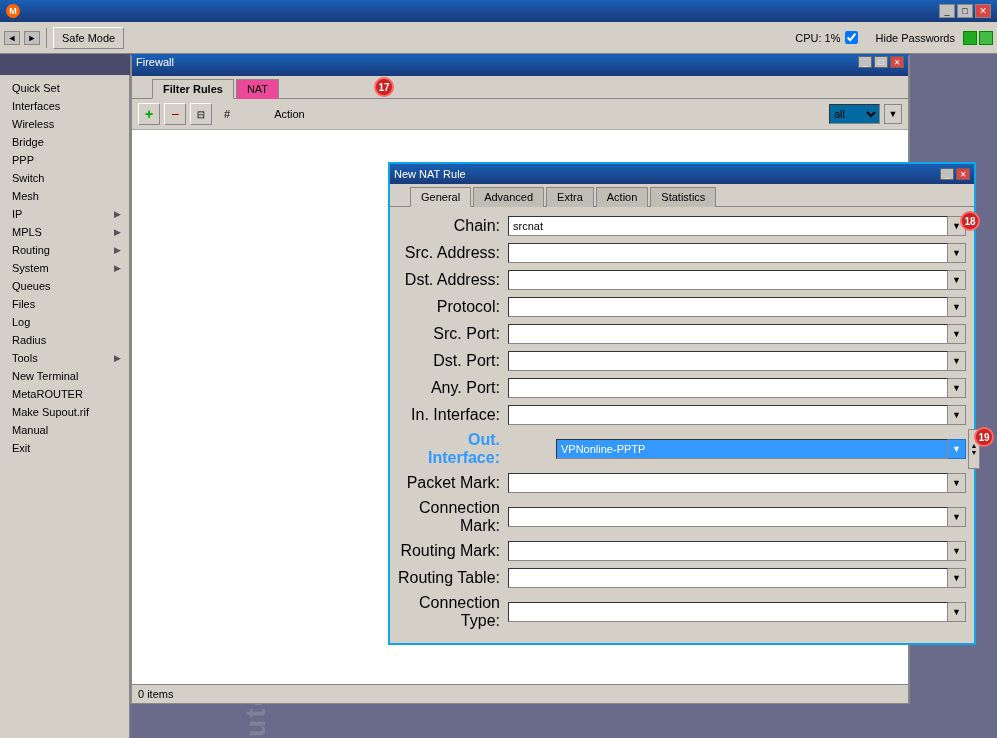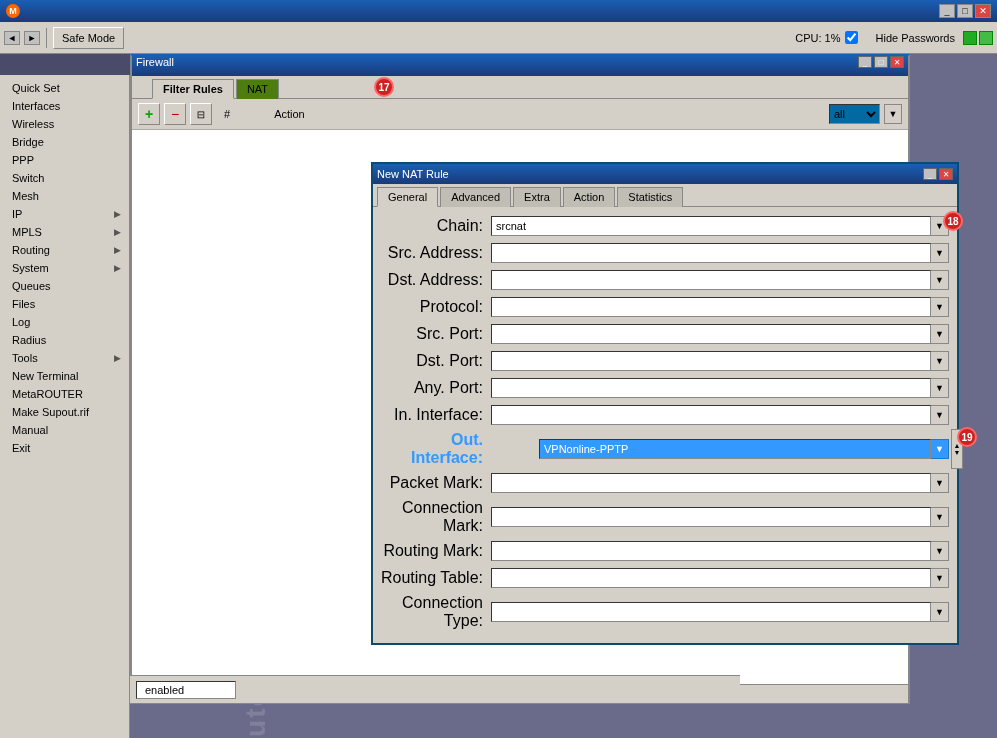--- a/index.html
+++ b/index.html
@@ -206,21 +206,21 @@
       background: #d4d0c8;
       padding-top: 2px;
       padding-left: 20px;
     }
     .fw-tab {
       padding: 3px 10px;
       font-size: 11px;
       cursor: pointer;
       border: 1px solid #888;
       border-bottom: none;
-      background: #4d7c0f;
+      background: #ec4899;
       margin-right: 2px;
       position: relative;
       top: 1px;
     }
     .fw-tab.active {
       background: #d4d0c8;
       border-bottom: 1px solid #d4d0c8;
       font-weight: bold;
     }
 
@@ -269,42 +269,42 @@
       padding: 3px 6px;
       background: #d4d0c8;
       border-top: 1px solid #888;
       font-size: 11px;
     }
 
     
     .nat-dialog {
       position: absolute;
       top: 108px;
-      left: 241px;
+      left: 258px;
       width: 588px;
       background: #d4d0c8;
-      border: 2px solid #0c4a6e;
+      border: 2px solid #0ea5e9;
       z-index: 10;
     }
     .nat-title-bar {
       background: linear-gradient(to bottom, #1a5fb4, #1a3a7a);
       color: white;
       height: 20px;
       display: flex;
       align-items: center;
       justify-content: space-between;
       padding: 0 4px;
       font-size: 11px;
     }
     .nat-tabs {
       display: flex;
       border-bottom: 1px solid #888;
       background: #d4d0c8;
       padding-top: 2px;
-      padding-left: 4px;
+      padding-left: 20px;
     }
     .nat-tab {
       padding: 3px 10px;
       font-size: 11px;
       cursor: pointer;
       border: 1px solid #888;
       border-bottom: none;
       background: #c0bdb5;
       margin-right: 2px;
       position: relative;
@@ -719,20 +719,15 @@
               <input class="form-input-field" type="text" style="">
               <div class="form-dropdown-btn">▼</div>
             </div>
           </div>
 
         </div>
 
       </div>
     </div>
 
-    <div class="bottom-status" style="top:auto; bottom:35px; width:610px; left:0;">
-      <div class="status-enabled">
-        <span>enabled</span>
-      </div>
-    </div>
 
   </div>
 </div>
 
 </body></html>

